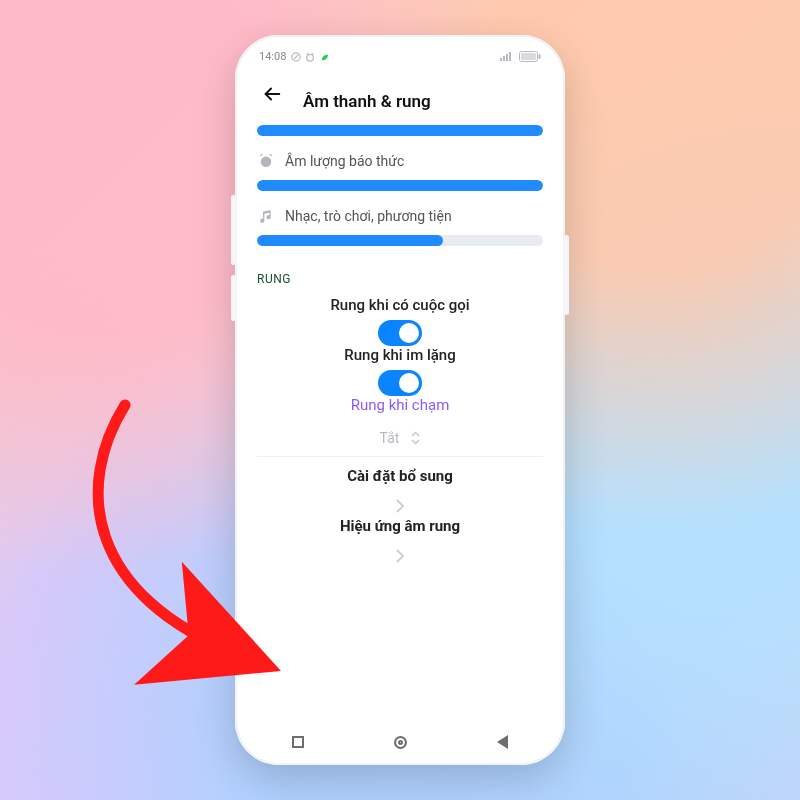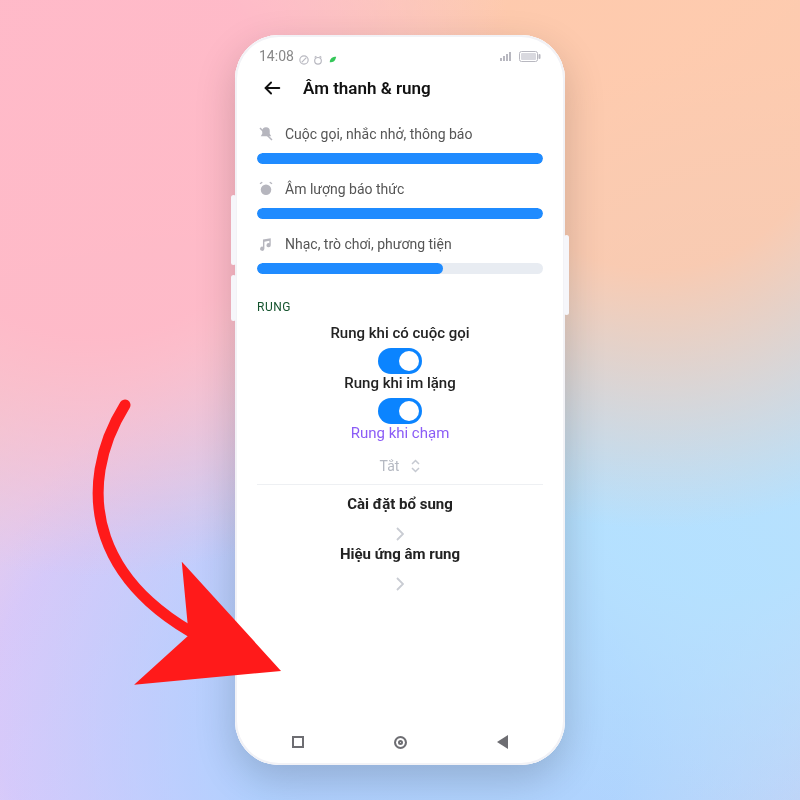--- a/index.html
+++ b/index.html
@@ -26,29 +26,29 @@
   }
   .side-btn{
     position:absolute;background:#f6f6fa;border-radius:4px;
   }
   .side-btn.vol{left:-4px;top:160px;width:5px;height:70px;}
   .side-btn.vol2{left:-4px;top:240px;width:5px;height:46px;}
   .side-btn.pwr{right:-4px;top:200px;width:5px;height:80px;}
 
   .status-bar{
     height:18px;display:flex;justify-content:space-between;
-    padding:0 12px;font-size:14px;color:#888;
+    padding:0 12px;font-size:11px;color:#888;
   }
   .status-left,.status-right{display:flex;align-items:center;gap:5px;}
   .status-right svg{display:block;}
   .dot-icon{width:9px;height:9px;display:inline-block;}
   .green{color:#35c759;}
 
   .header{
-    display:flex;align-items:center;height:46px;padding:0 8px;
+    display:flex;align-items:flex-end;height:46px;padding:0 8px;
   }
   .back{width:34px;height:34px;display:flex;align-items:center;justify-content:center;color:#222;}
   .title{flex:1;text-align:left;padding-left:14px;font-size:17px;font-weight:600;color:#111;}
 
   .content{flex:1;overflow:hidden;padding:4px 10px 0;}
 
   .slider-block{margin:10px 0 16px;}
   .slider-label{display:flex;align-items:center;gap:10px;font-size:14px;color:#555;margin-bottom:10px;}
   .slider-label .ic{width:18px;height:18px;color:#b6b6be;display:flex;align-items:center;justify-content:center;}
   .slider-track{
@@ -146,29 +146,20 @@
           <line x1="20" y1="12" x2="5" y2="12"></line>
           <polyline points="11 18 5 12 11 6"></polyline>
         </svg>
     </div>
     <div class="title">Âm thanh &amp; rung</div>
   </div>
 
   <div class="content">
 
     <div class="slider-block">
-      <div class="slider-label">
-        <span class="ic">
-          <svg viewBox="0 0 24 24" width="18" height="18" fill="#b6b6be">
-              <path d="M12 3a5 5 0 0 0-5 5v3.5L5 15h14l-2-3.5V8a5 5 0 0 0-5-5z"></path>
-              <path d="M4 4l16 16" stroke="#b6b6be" stroke-width="2" fill="none"></path>
-            </svg>
-        </span>
-        <span>Cuộc gọi, nhắc nhở, thông báo</span>
-      </div>
       <div class="slider-track">
         <div class="slider-fill" style="width:100%"></div>
       </div>
     </div>
 
     <div class="slider-block">
       <div class="slider-label">
         <span class="ic">
           <svg viewBox="0 0 24 24" width="18" height="18" fill="#b6b6be">
               <circle cx="12" cy="13" r="7"></circle>

